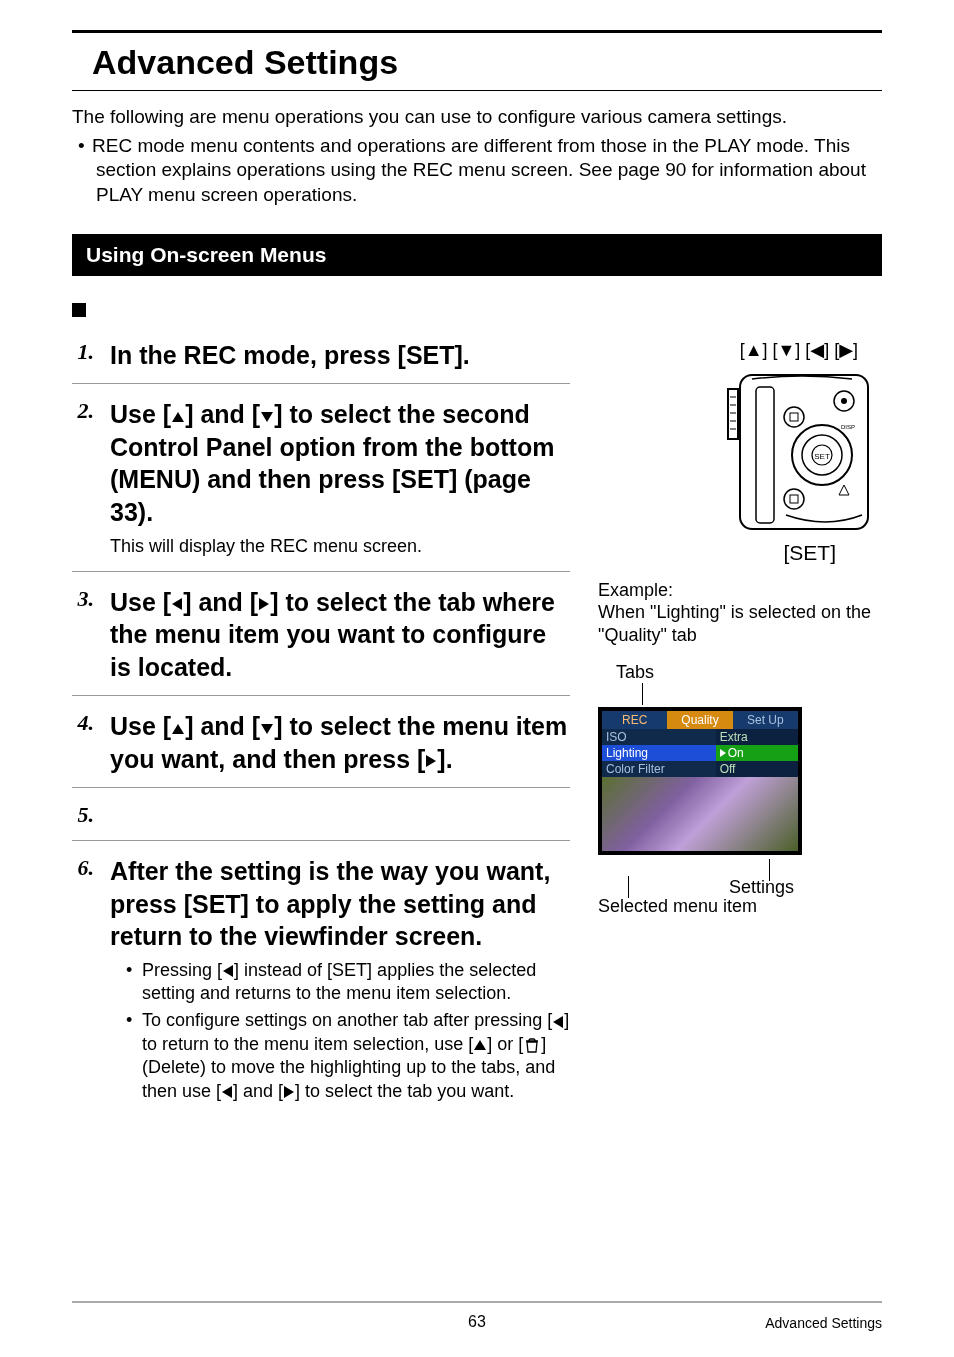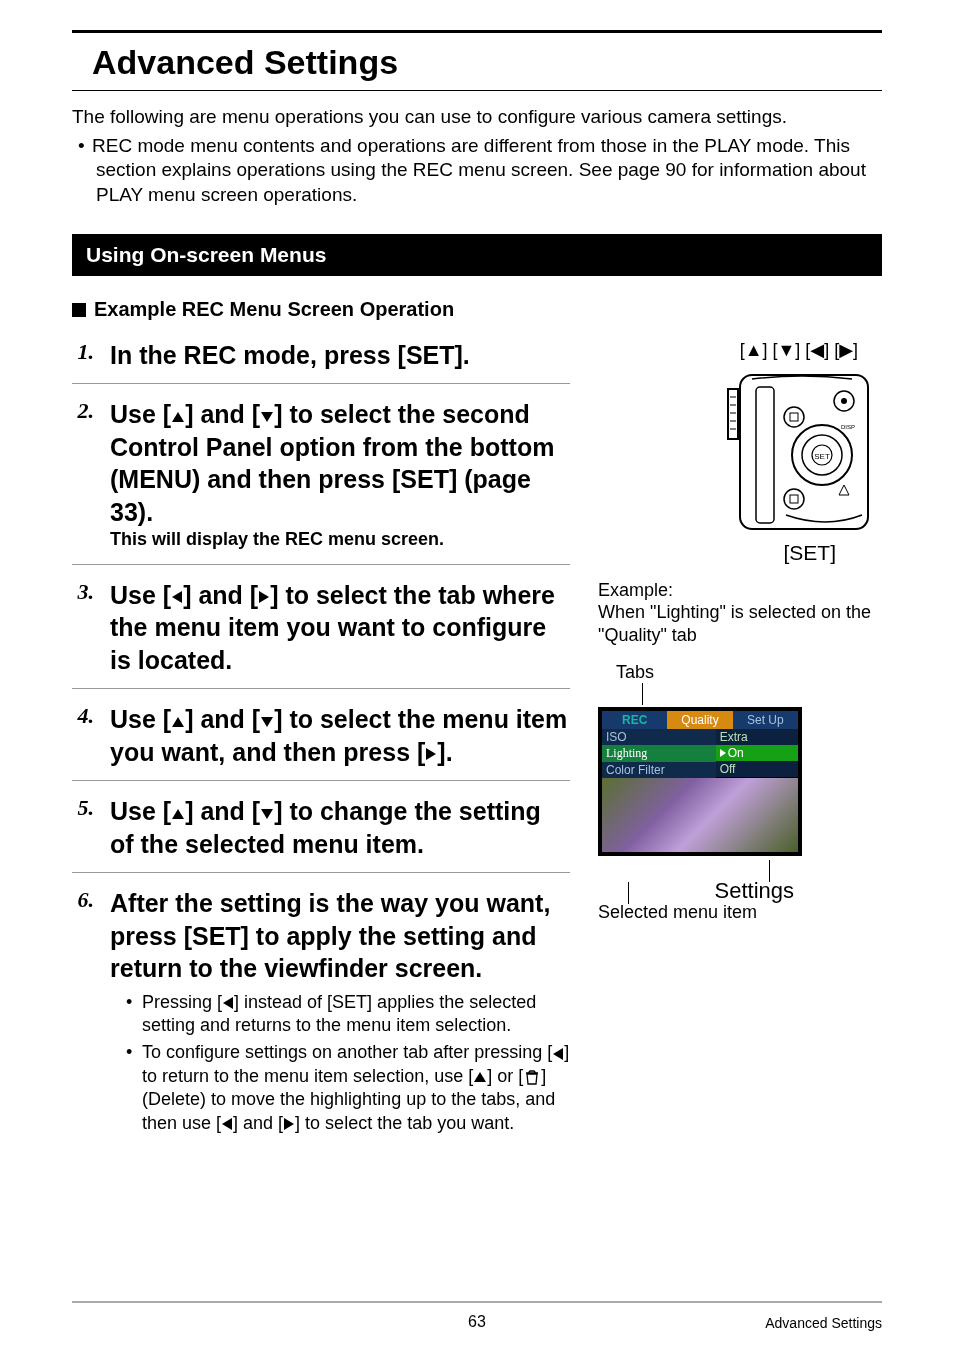--- a/index.html
+++ b/index.html
@@ -16,56 +16,56 @@
   .subhead .sq{display:inline-block;width:14px;height:14px;background:#000;margin-right:8px;vertical-align:middle;}
   .two-col{display:flex;gap:28px;}
   .left-col{flex:0 0 498px;}
   .right-col{flex:1;}
   .step{border-top:1px solid #999;padding:14px 0 12px 0;display:flex;gap:16px;}
   .step+.step{}
   .step:first-child{border-top:none;padding-top:0;}
   .step-num{font-family:Georgia,"Times New Roman",serif;font-style:italic;font-weight:bold;font-size:22px;min-width:22px;text-align:right;}
   .step-body{flex:1;}
   .step-strong{font-size:25px;font-weight:bold;line-height:1.3;}
-  .step-plain{font-size:18px;font-weight:bold;line-height:1.3;margin-top:0;}
+  .step-plain{font-size:18px;font-weight:normal;line-height:1.3;margin-top:7px;}
   .arrow{display:inline-block;width:0;height:0;vertical-align:middle;border-style:solid;margin:0 1px;}
   .ar-up{border-width:0 6px 10px 6px;border-color:transparent transparent #000 transparent;}
   .ar-down{border-width:10px 6px 0 6px;border-color:#000 transparent transparent transparent;}
   .ar-left{border-width:6px 10px 6px 0;border-color:transparent #000 transparent transparent;}
   .ar-right{border-width:6px 0 6px 10px;border-color:transparent transparent transparent #000;}
   .substeps{padding-left:16px;margin-top:6px;}
   .substeps .li{display:flex;gap:6px;margin-bottom:4px;font-size:18px;line-height:1.3;}
   .substeps .li .dot{flex:0 0 10px;}
   .arrow-keys{font-size:18px;margin-bottom:8px;text-align:right;padding-right:24px;}
   .camera-illus{width:150px;height:166px;margin-left:auto;margin-right:10px;position:relative;}
   .camera-illus svg{width:100%;height:100%;}
   .set-label{font-size:21px;text-align:right;margin-top:6px;padding-right:46px;}
   .example-text{font-size:18px;line-height:1.25;margin-top:14px;}
   .tabs-label{font-size:18px;margin-top:16px;margin-left:18px;}
   .tabs-tick{width:1px;height:22px;background:#000;margin-left:44px;}
   .menu-screen{width:196px;margin-top:2px;border:2px solid #000;padding:2px;background:#000;position:relative;}
   .ms-tabs{display:flex;font-size:12px;}
   .ms-tab{flex:1;text-align:center;padding:2px 0;}
-  .ms-tab.rec{background:#163a6b;color:#14b8a6;font-weight:bold;}
+  .ms-tab.rec{background:#163a6b;color:#fdba74;}
   .ms-tab.qual{background:#d68a10;color:#fff;}
   .ms-tab.setup{background:#163a6b;color:#a8c0e0;}
   .ms-body{display:flex;}
   .ms-left{flex:0 0 58%;}
   .ms-right{flex:1;}
   .ms-row{font-size:12px;padding:1px 4px;}
   .ms-left .ms-row{color:#a8c0e0;background:#102a4c;}
-  .ms-left .ms-row.sel{background:#15803d;color:#fff;font-family:Liberation Serif, serif;}
+  .ms-left .ms-row.sel{background:#1d4ed8;color:#fff;}
   .ms-right .ms-row{color:#b8e0b8;background:#0c2040;}
   .ms-right .ms-row.sel{background:#16a016;color:#fff;}
   .ms-right .ms-row.sel .tri{display:inline-block;width:0;height:0;border-width:4px 0 4px 6px;border-style:solid;border-color:transparent transparent transparent #fff;margin-right:2px;}
   .ms-photo{width:100%;height:74px;background:linear-gradient(135deg,#5a7030 0%,#8060a0 35%,#c0a0d8 55%,#4a6028 100%);}
   .annot-row{display:flex;justify-content:space-between;align-items:flex-end;margin-top:4px;width:196px;}
   .annot-left-tick{width:1px;height:22px;background:#000;margin-left:30px;}
   .annot-right-tick{width:1px;height:22px;background:#000;margin-right:24px;}
-  .annot-settings{font-size:22px;margin-top:-4px;padding-right:0;}
+  .annot-settings{font-size:18px;margin-top:-4px;padding-right:0;}
   .annot-selected{font-size:18px;margin-top:-2px;}
   .trash-icon{display:inline-block;vertical-align:middle;margin:0 2px;}
   .trash-icon svg{width:14px;height:15px;display:block;}
   .foot-line{position:absolute;left:72px;right:72px;bottom:54px;height:2px;background:#aaa;}
   .foot-page{position:absolute;left:0;right:0;bottom:26px;text-align:center;font-size:16px;}
   .foot-sec{position:absolute;right:72px;bottom:26px;font-size:14px;}
 </style>
 </head>
 <body>
 
@@ -75,21 +75,21 @@
   <div class="rule-under-title"></div>
 
   <div class="intro">The following are menu operations you can use to configure various camera settings.</div>
   <div class="intro-bullet">
     <span class="dot">•</span><span>REC mode menu contents and operations are different from those in the PLAY mode. This section explains operations using the REC menu screen. See page 90 for information about PLAY menu screen operations.</span>
   </div>
 
   <div class="section-bar">Using On-screen Menus</div>
 
   <div class="subhead">
-    <span class="sq"></span><span>Example REC Menu Screen Operation</span>
+    <span class="sq"></span>
   </div>
 
   <div class="two-col">
     <div class="left-col">
 
       <div class="step">
         <div class="step-num">1.</div>
         <div class="step-body">
           <div class="step-strong">In the REC mode, press [SET].</div>
         </div>
@@ -118,25 +118,20 @@
         <div class="step-num">4.</div>
         <div class="step-body">
           <div class="step-strong">
             <span>Use [</span><span class="arrow ar-up"></span><span>] and [</span><span class="arrow ar-down"></span><span>] to select the menu item you want, and then press [</span><span class="arrow ar-right"></span><span>].</span>
           </div>
         </div>
       </div>
 
       <div class="step">
         <div class="step-num">5.</div>
-        <div class="step-body">
-          <div class="step-strong">
-            <span>Use [</span><span class="arrow ar-up"></span><span>] and [</span><span class="arrow ar-down"></span><span>] to change the setting of the selected menu item.</span>
-          </div>
-        </div>
       </div>
 
       <div class="step">
         <div class="step-num">6.</div>
         <div class="step-body">
           <div class="step-strong">After the setting is the way you want, press [SET] to apply the setting and return to the viewfinder screen.</div>
           <div class="substeps">
             <div class="li">
               <span class="dot">•</span>
               <span>

